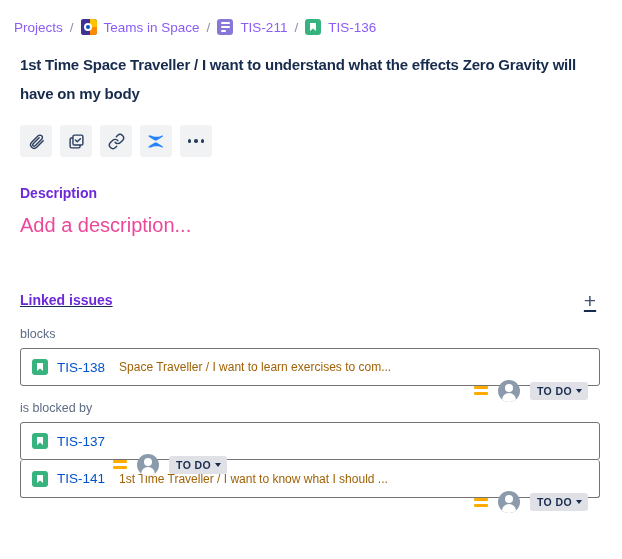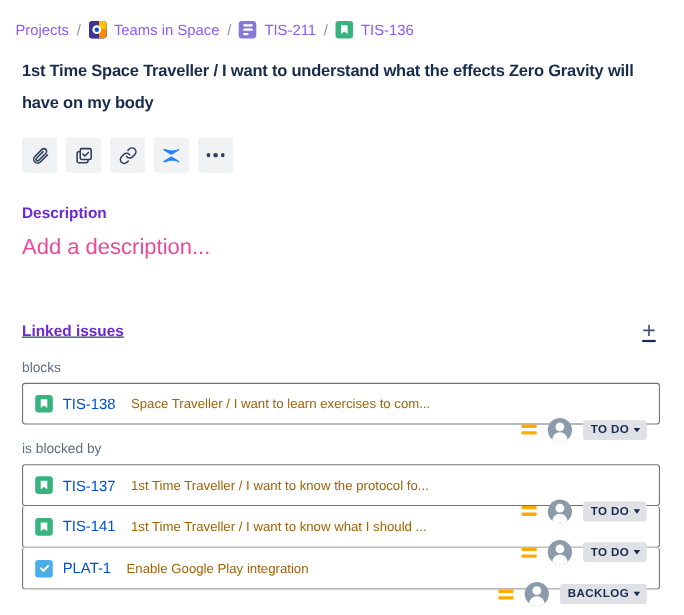--- a/index.html
+++ b/index.html
@@ -346,21 +346,20 @@
 
   <div class="group-label">is blocked by</div>
 
   <div class="link-row">
     <span class="ic sq sq-story">
       <svg width="10" height="10" viewBox="0 0 10 10">
           <path d="M2 1h6v8L5 6.6 2 9z" fill="#fff"></path>
         </svg>
     </span>
     <a class="row-key" href="#">TIS-137</a>
-    <span class="row-summary">1st Time Traveller / I want to know the protocol fo...</span>
     <span class="row-right">
       <span class="prio">
           <span></span>
           <span></span>
         </span>
       <span class="avatar-user">
           <i class="head"></i>
           <i class="body"></i>
         </span>
       <button class="status-badge">
@@ -387,37 +386,14 @@
           <i class="head"></i>
           <i class="body"></i>
         </span>
       <button class="status-badge">
         <span>TO DO</span>
         <span class="chev"></span>
       </button>
     </span>
   </div>
 
-  <div class="link-row">
-    <span class="ic sq sq-task">
-      <svg width="11" height="11" viewBox="0 0 12 12" fill="none" stroke="#fff" stroke-width="2" stroke-linecap="round" stroke-linejoin="round">
-        <path d="M2.5 6.2l2.4 2.4L9.7 3.6"></path>
-      </svg>
-    </span>
-    <a class="row-key" href="#">PLAT-1</a>
-    <span class="row-summary">Enable Google Play integration</span>
-    <span class="row-right">
-      <span class="prio">
-          <span></span>
-          <span></span>
-        </span>
-      <span class="avatar-user">
-          <i class="head"></i>
-          <i class="body"></i>
-        </span>
-      <button class="status-badge">
-        <span>BACKLOG</span>
-        <span class="chev"></span>
-      </button>
-    </span>
-  </div>
 
 </div>
 
 </body></html>

